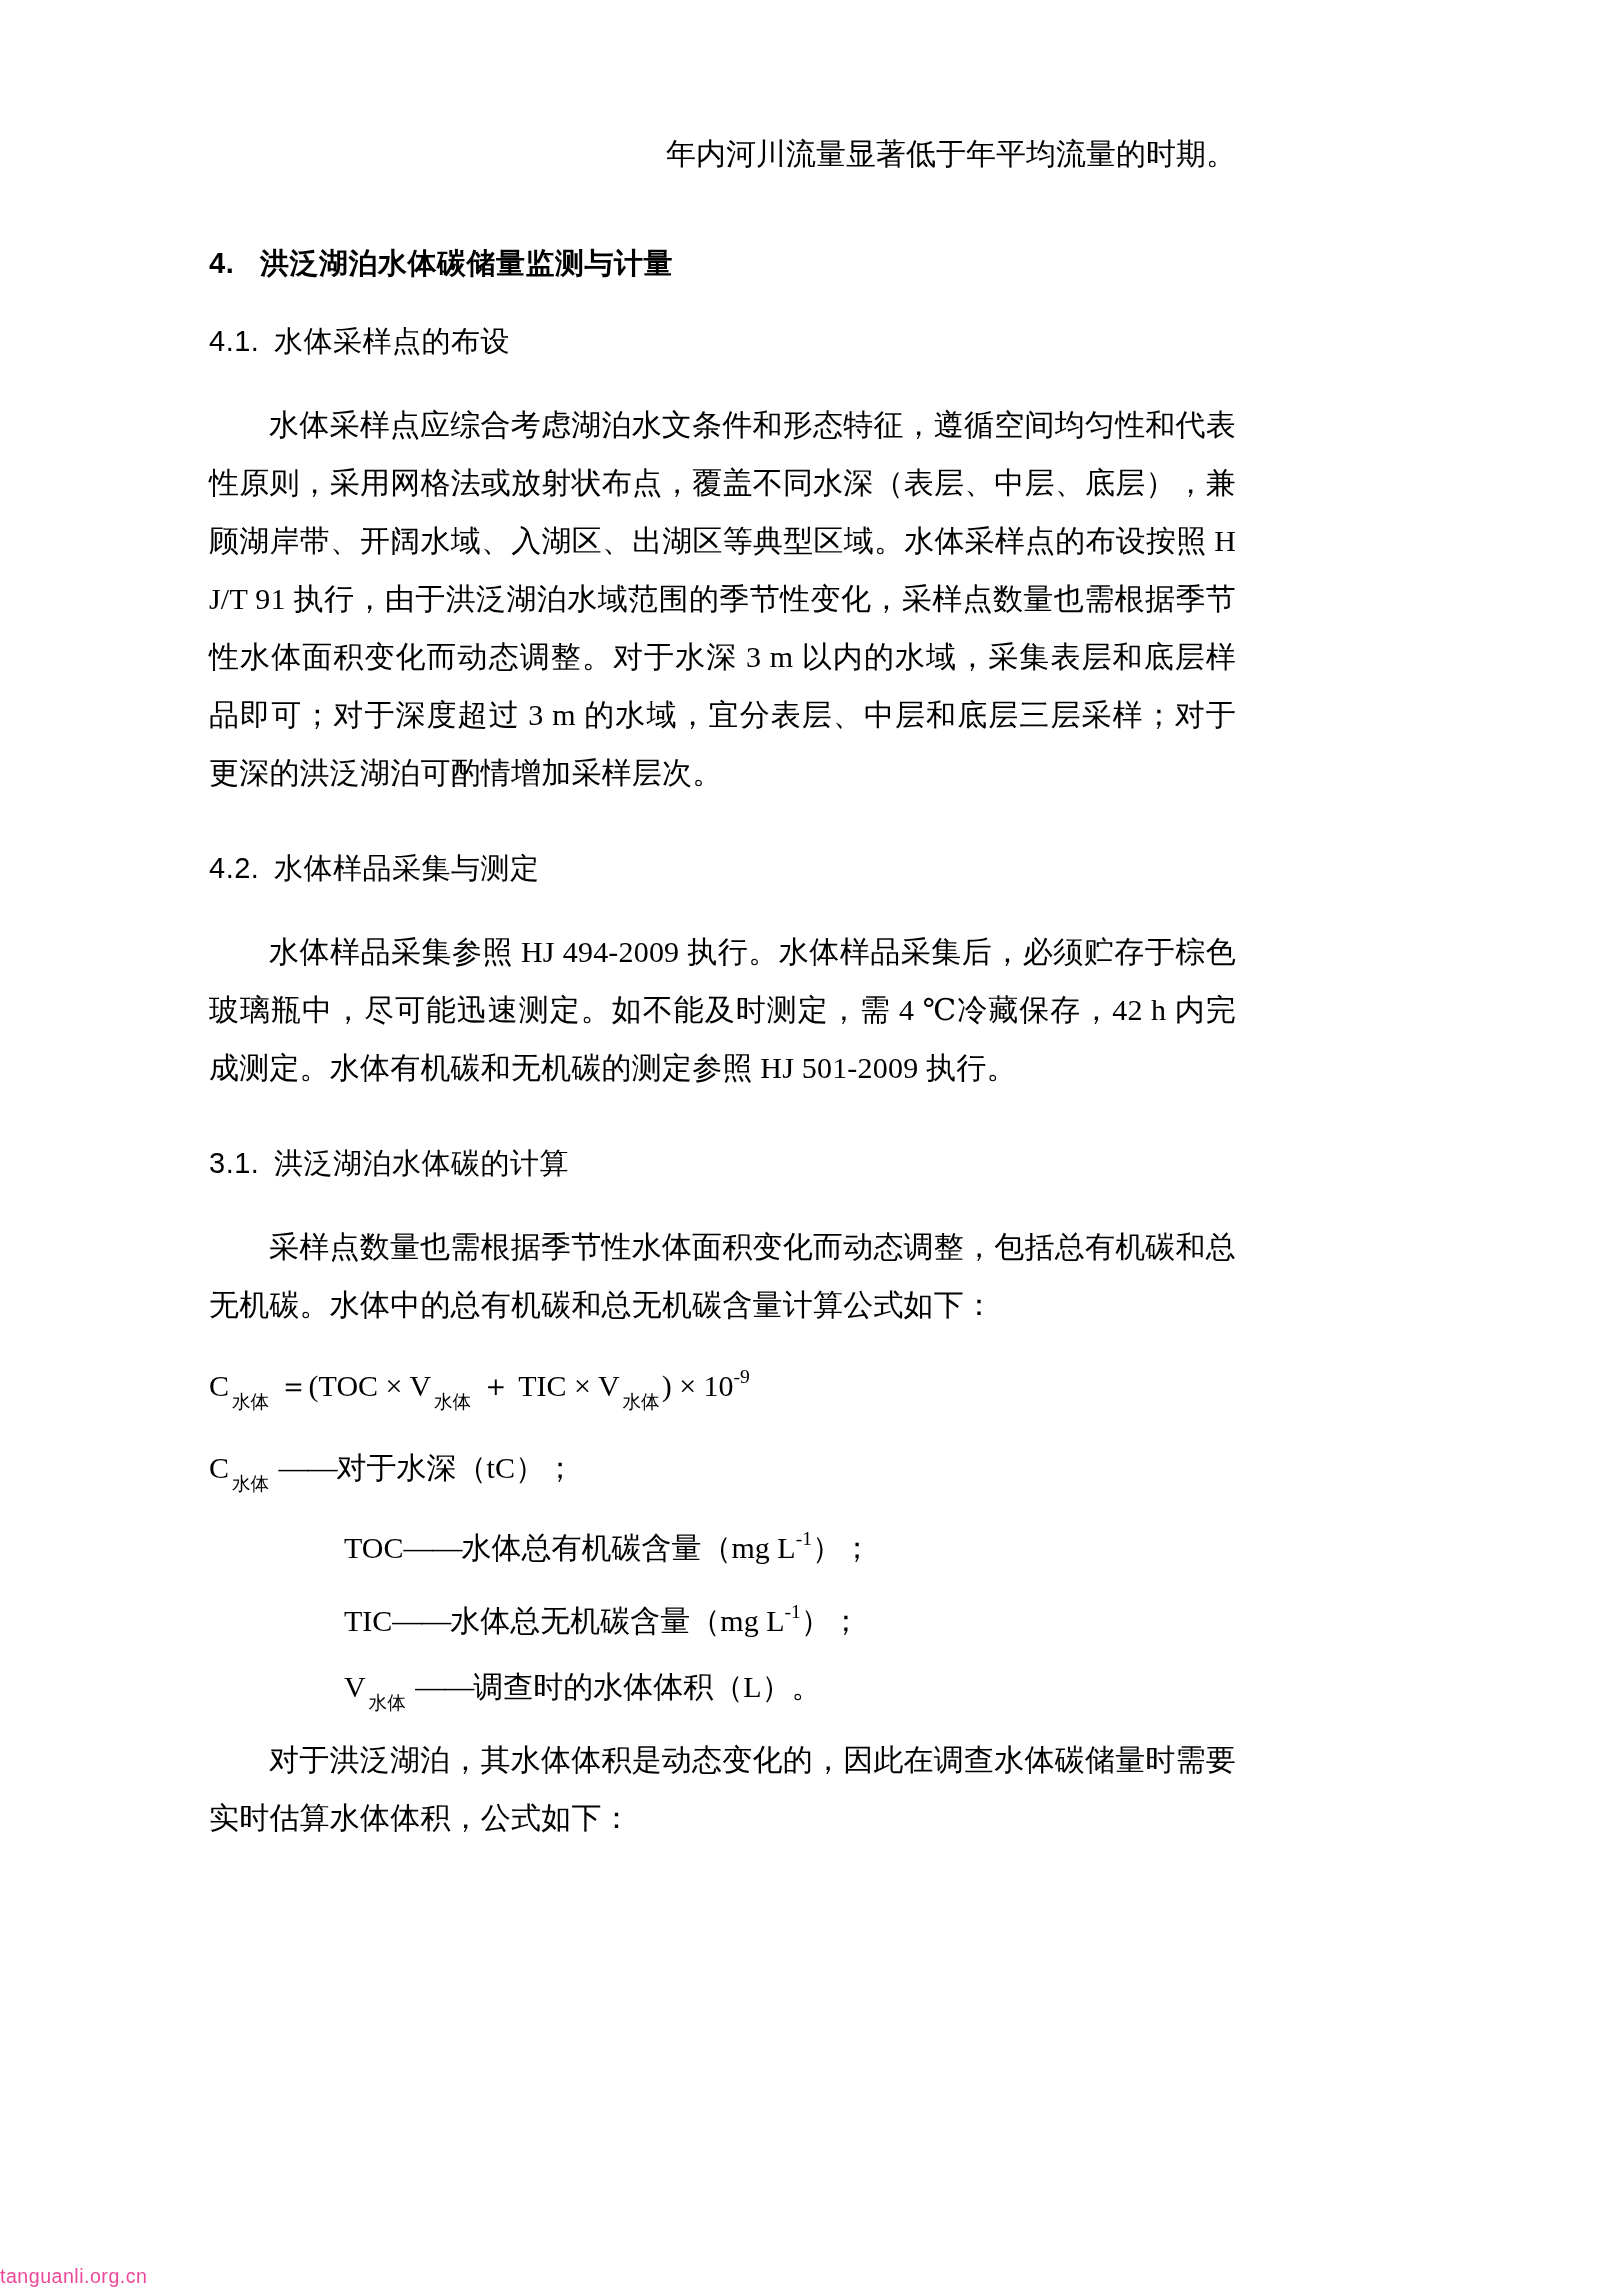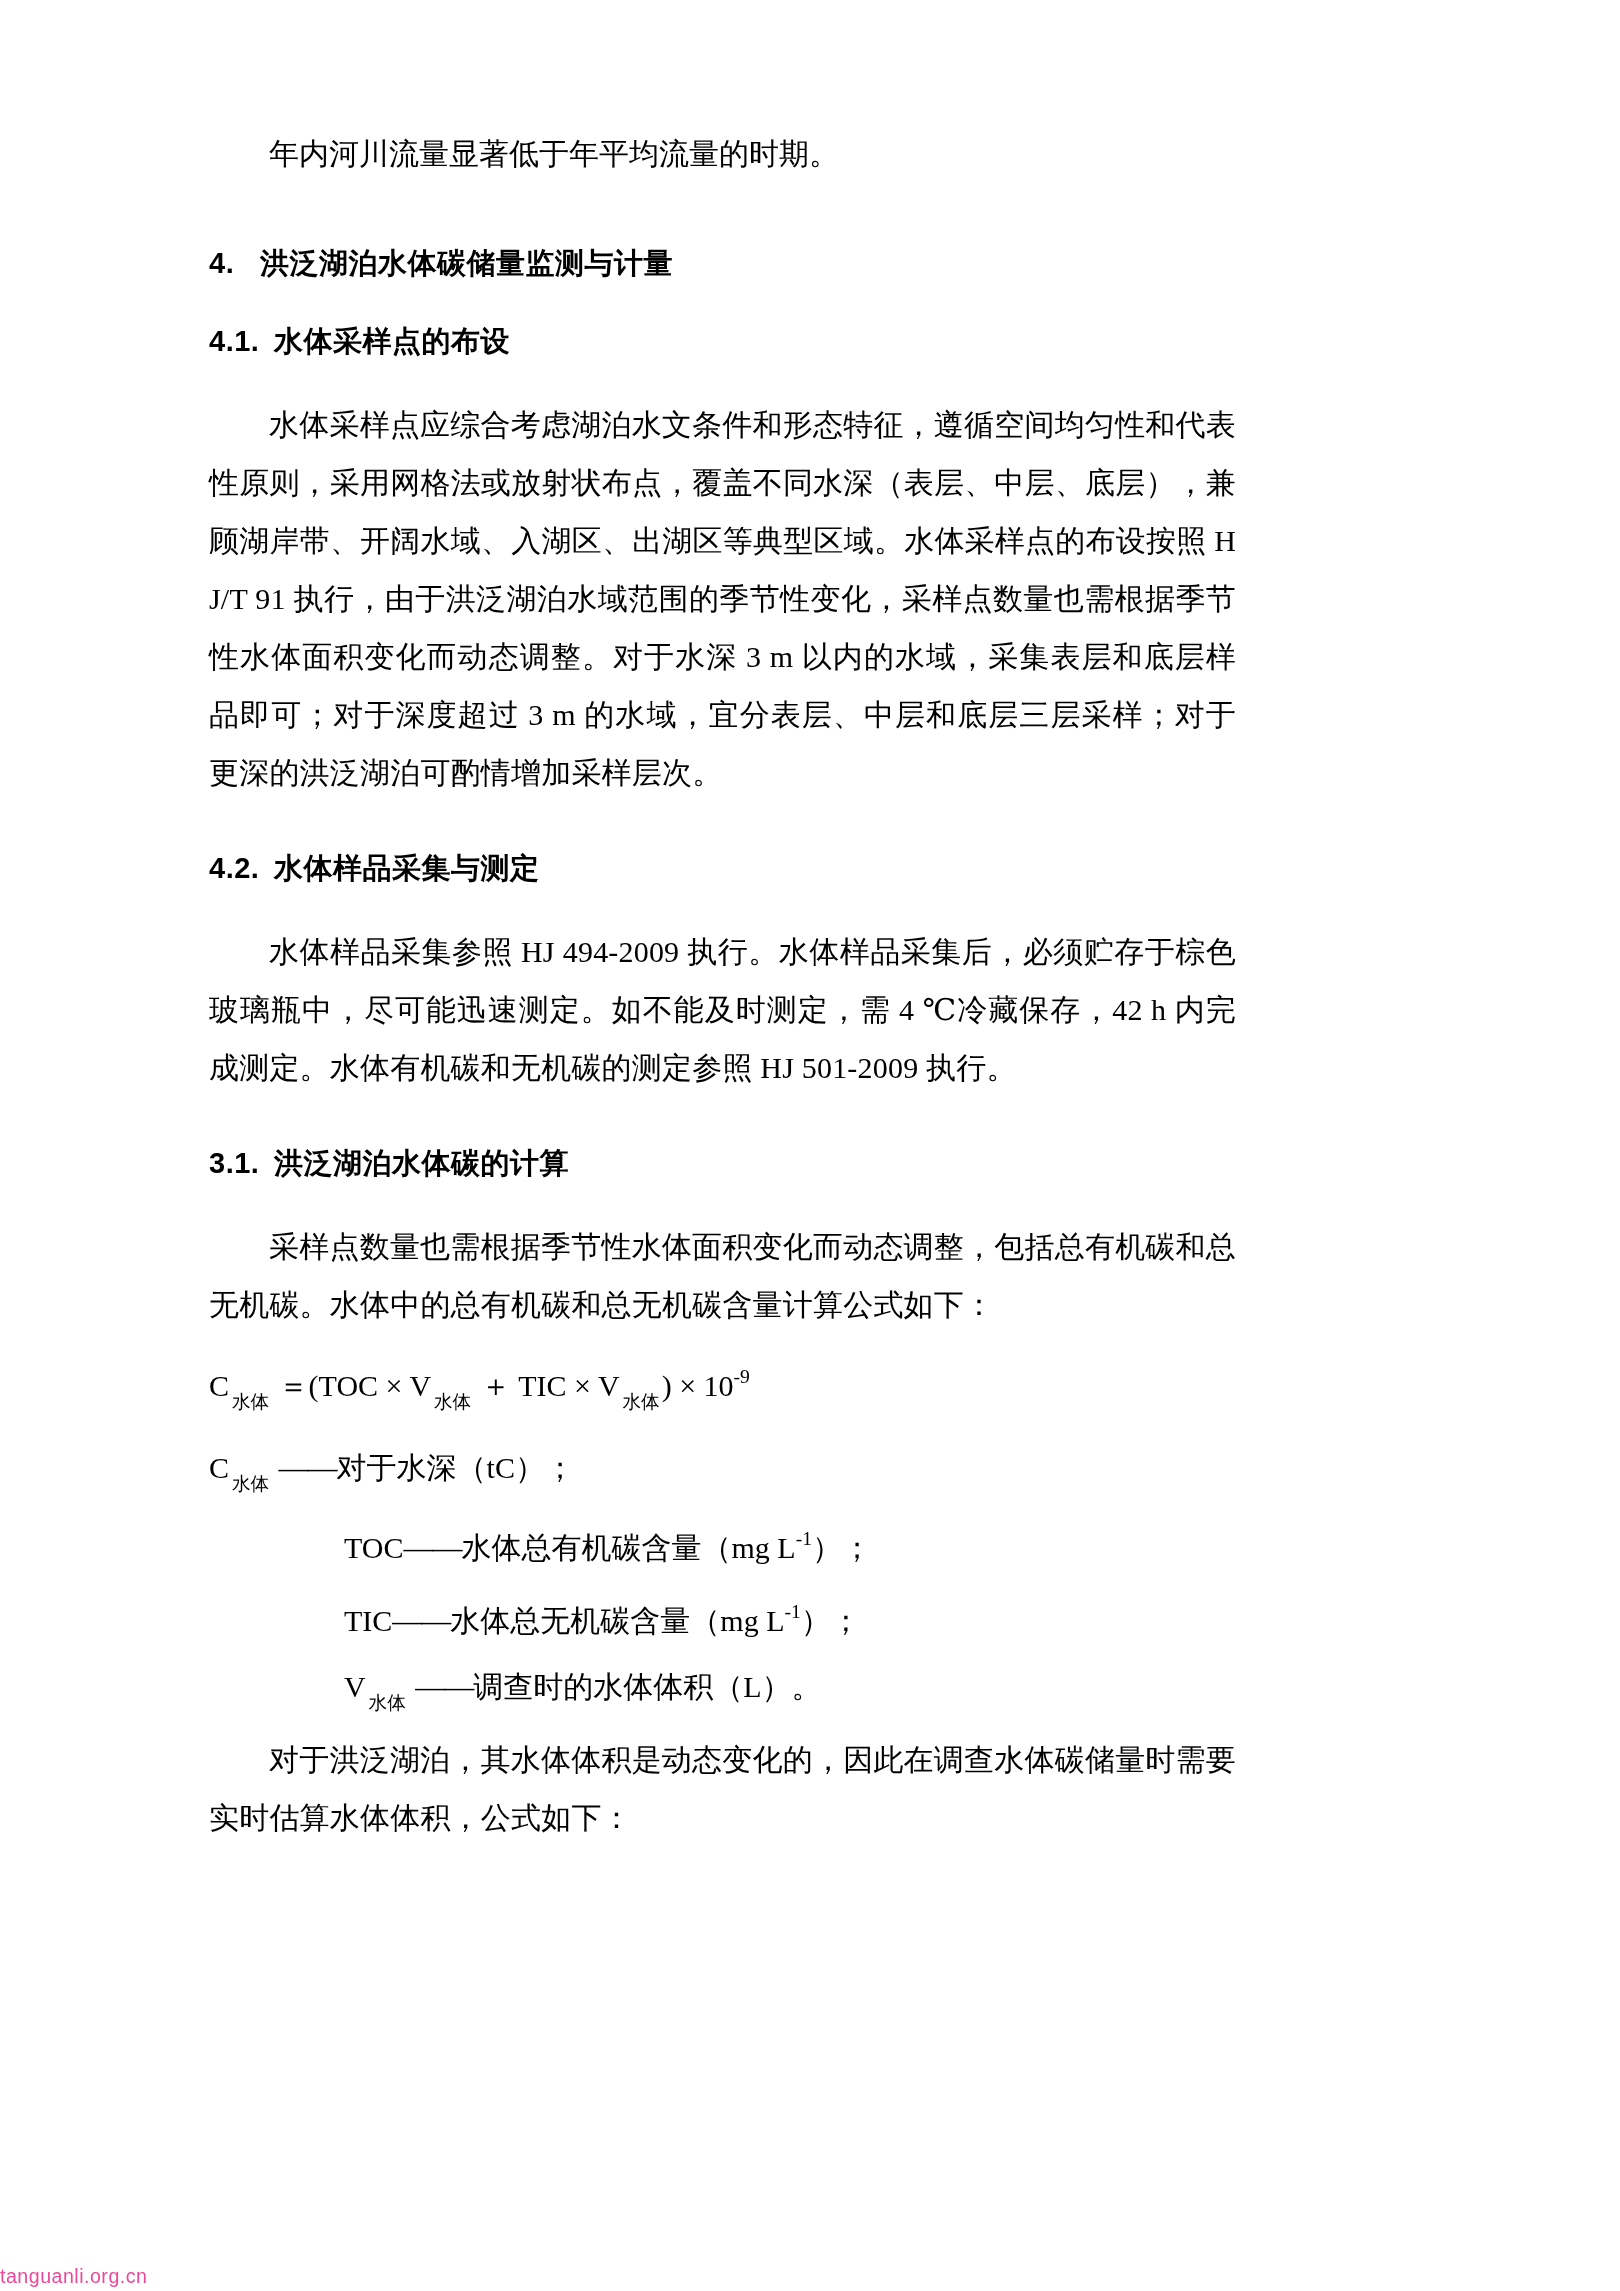--- a/index.html
+++ b/index.html
@@ -37,37 +37,38 @@
     word-break: break-all;
   }
   .para.indent { text-indent: 2em; }
 
   .first-line {
     font-size: 30px;
     line-height: 58px;
     margin: 0;
     padding-top: 125px;
     text-indent: 2em;
+    text-align: right;
   }
 
   h2.h-main {
     font-family: "Liberation Sans", "DejaVu Sans", sans-serif;
     font-size: 29px;
     font-weight: bold;
     line-height: 39px;
     margin: 0;
     padding: 0;
     letter-spacing: 0.5px;
     display: flex;
     align-items: baseline;
   }
   h3.h-sub {
     font-family: "Liberation Sans", "DejaVu Sans", sans-serif;
     font-size: 29px;
-    font-weight: bold;
+    font-weight: normal;
     line-height: 39px;
     margin: 0;
     padding: 0;
     letter-spacing: 0.5px;
     display: flex;
     align-items: baseline;
   }
   .h-num {
     display: inline-block;
     min-width: 51px;

